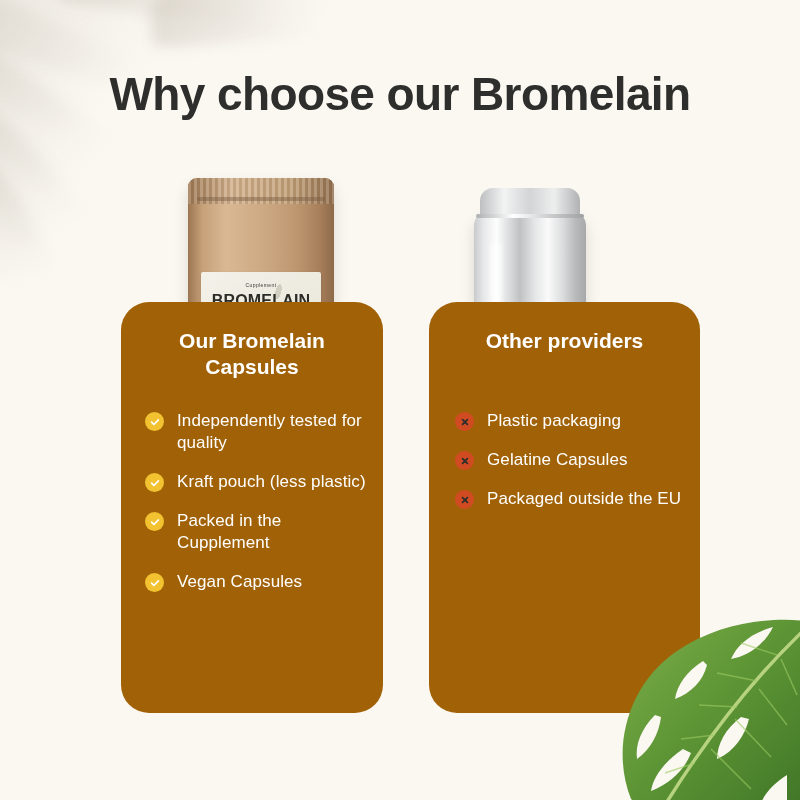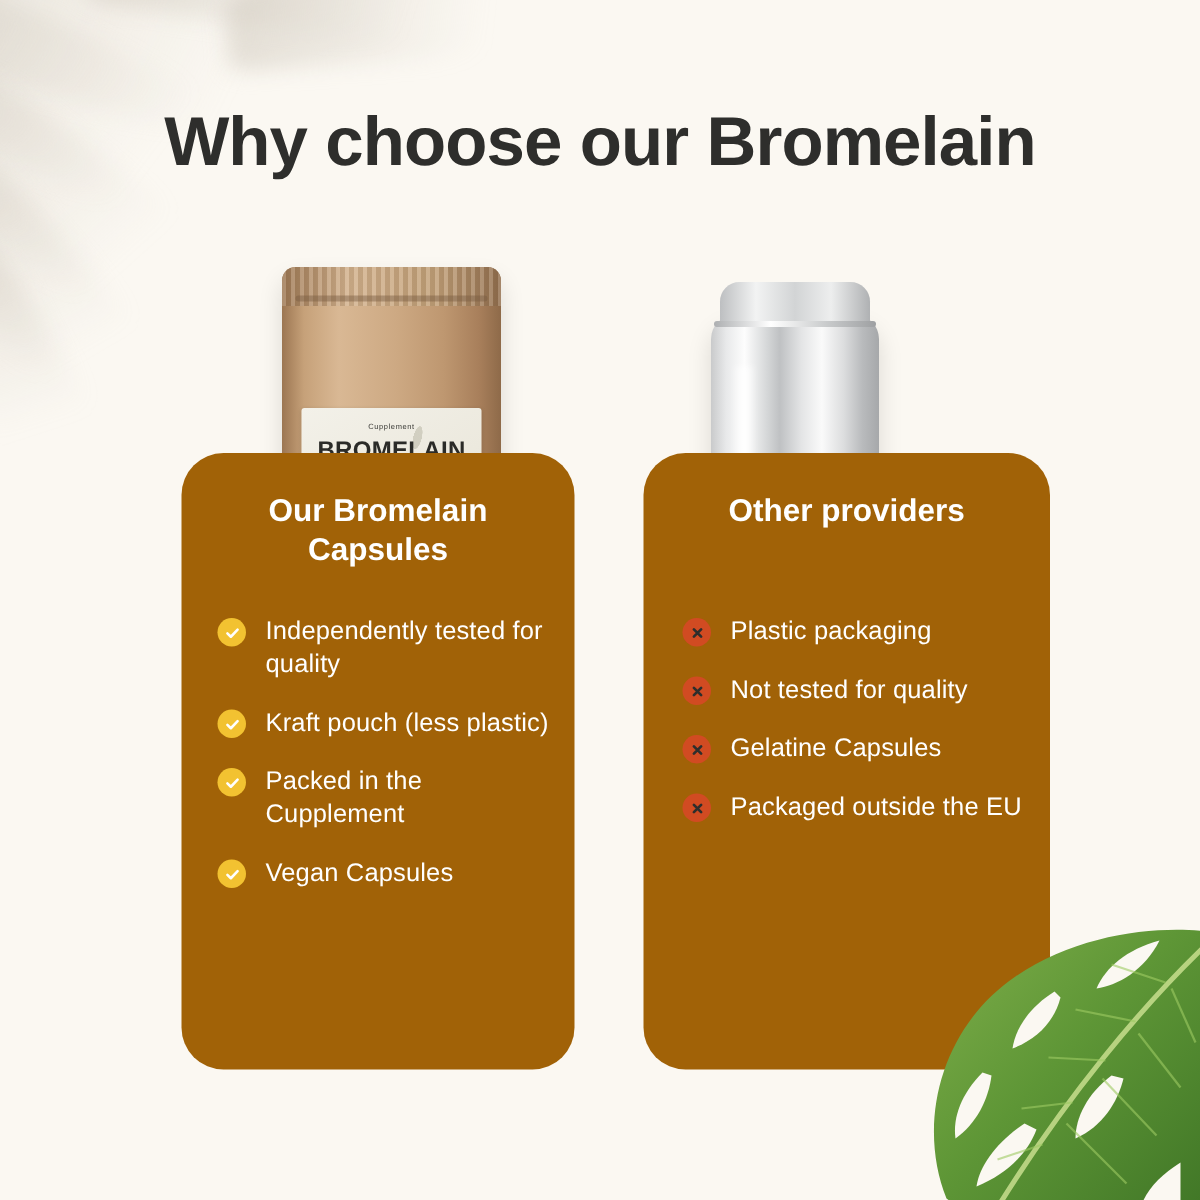--- a/index.html
+++ b/index.html
@@ -274,28 +274,20 @@
 <div id="card-others" class="card">
   <div class="card-title">Other providers</div>
   <div class="feature-list">
     <div class="feature-item">
       <span class="badge-icon badge-cross">
         <svg width="12" height="12" viewBox="0 0 12 12">
             <path d="M3.6 3.6 L8.4 8.4 M8.4 3.6 L3.6 8.4" stroke="#2E2E2C" stroke-width="1.8" stroke-linecap="round" fill="none"></path>
           </svg>
       </span>
       <span class="feature-text">Plastic packaging</span>
-    </div>
-    <div class="feature-item">
-      <span class="badge-icon badge-cross">
-        <svg width="12" height="12" viewBox="0 0 12 12">
-            <path d="M3.6 3.6 L8.4 8.4 M8.4 3.6 L3.6 8.4" stroke="#2E2E2C" stroke-width="1.8" stroke-linecap="round" fill="none"></path>
-          </svg>
-      </span>
-      <span class="feature-text">Not tested for quality</span>
     </div>
     <div class="feature-item">
       <span class="badge-icon badge-cross">
         <svg width="12" height="12" viewBox="0 0 12 12">
             <path d="M3.6 3.6 L8.4 8.4 M8.4 3.6 L3.6 8.4" stroke="#2E2E2C" stroke-width="1.8" stroke-linecap="round" fill="none"></path>
           </svg>
       </span>
       <span class="feature-text">Gelatine Capsules</span>
     </div>
     <div class="feature-item">

